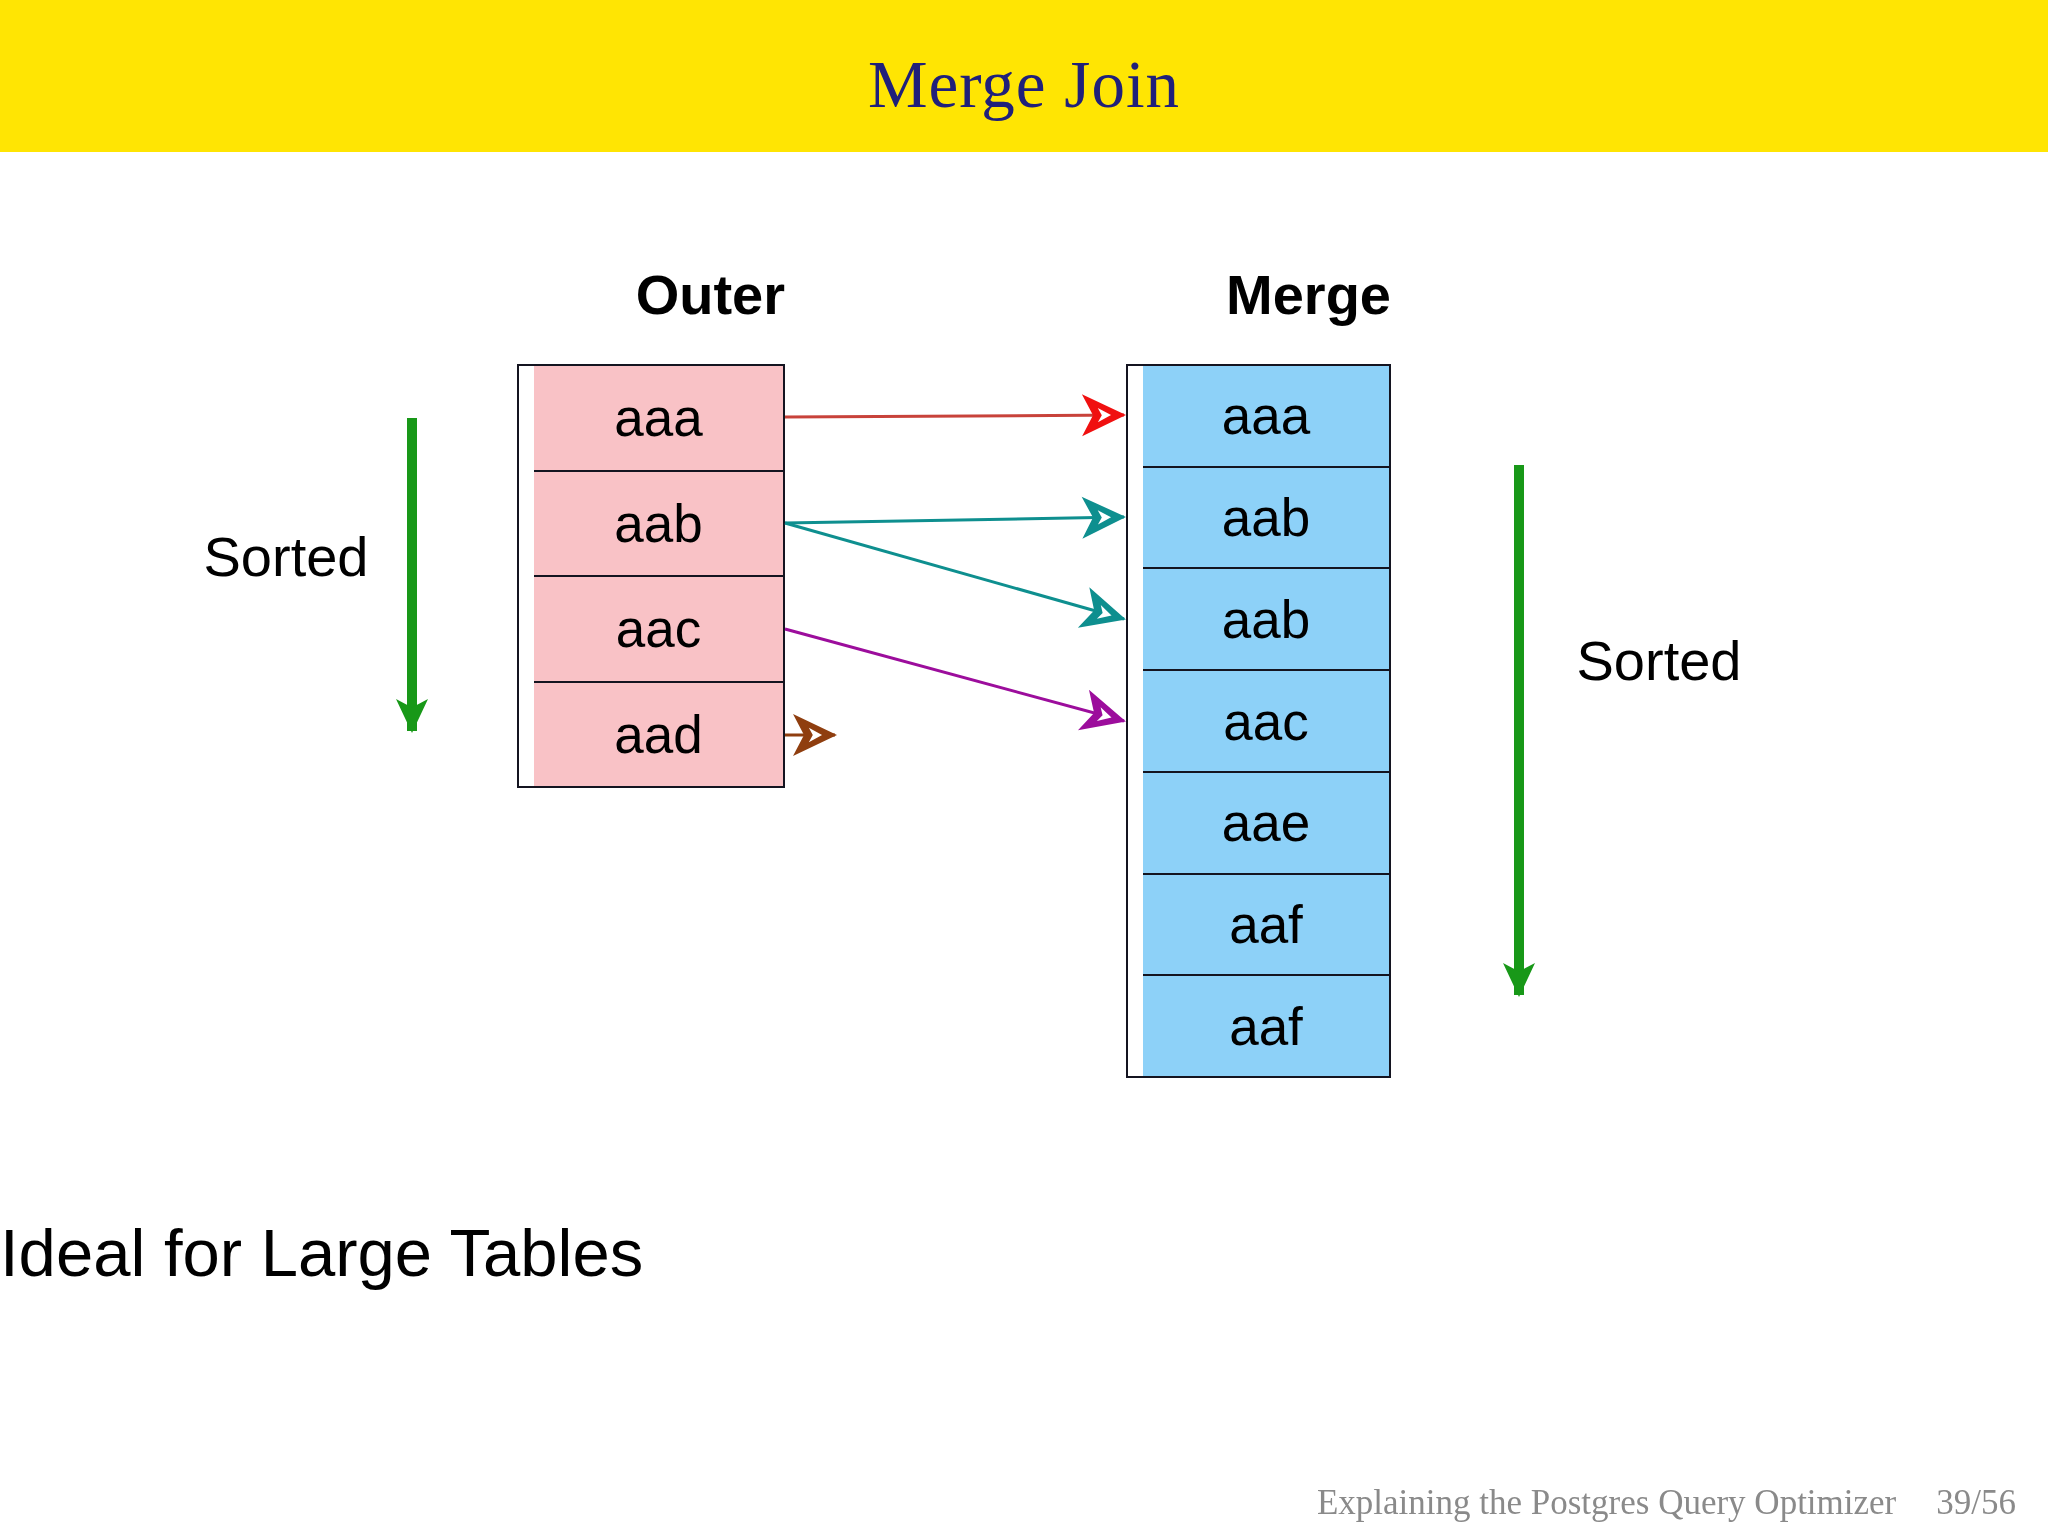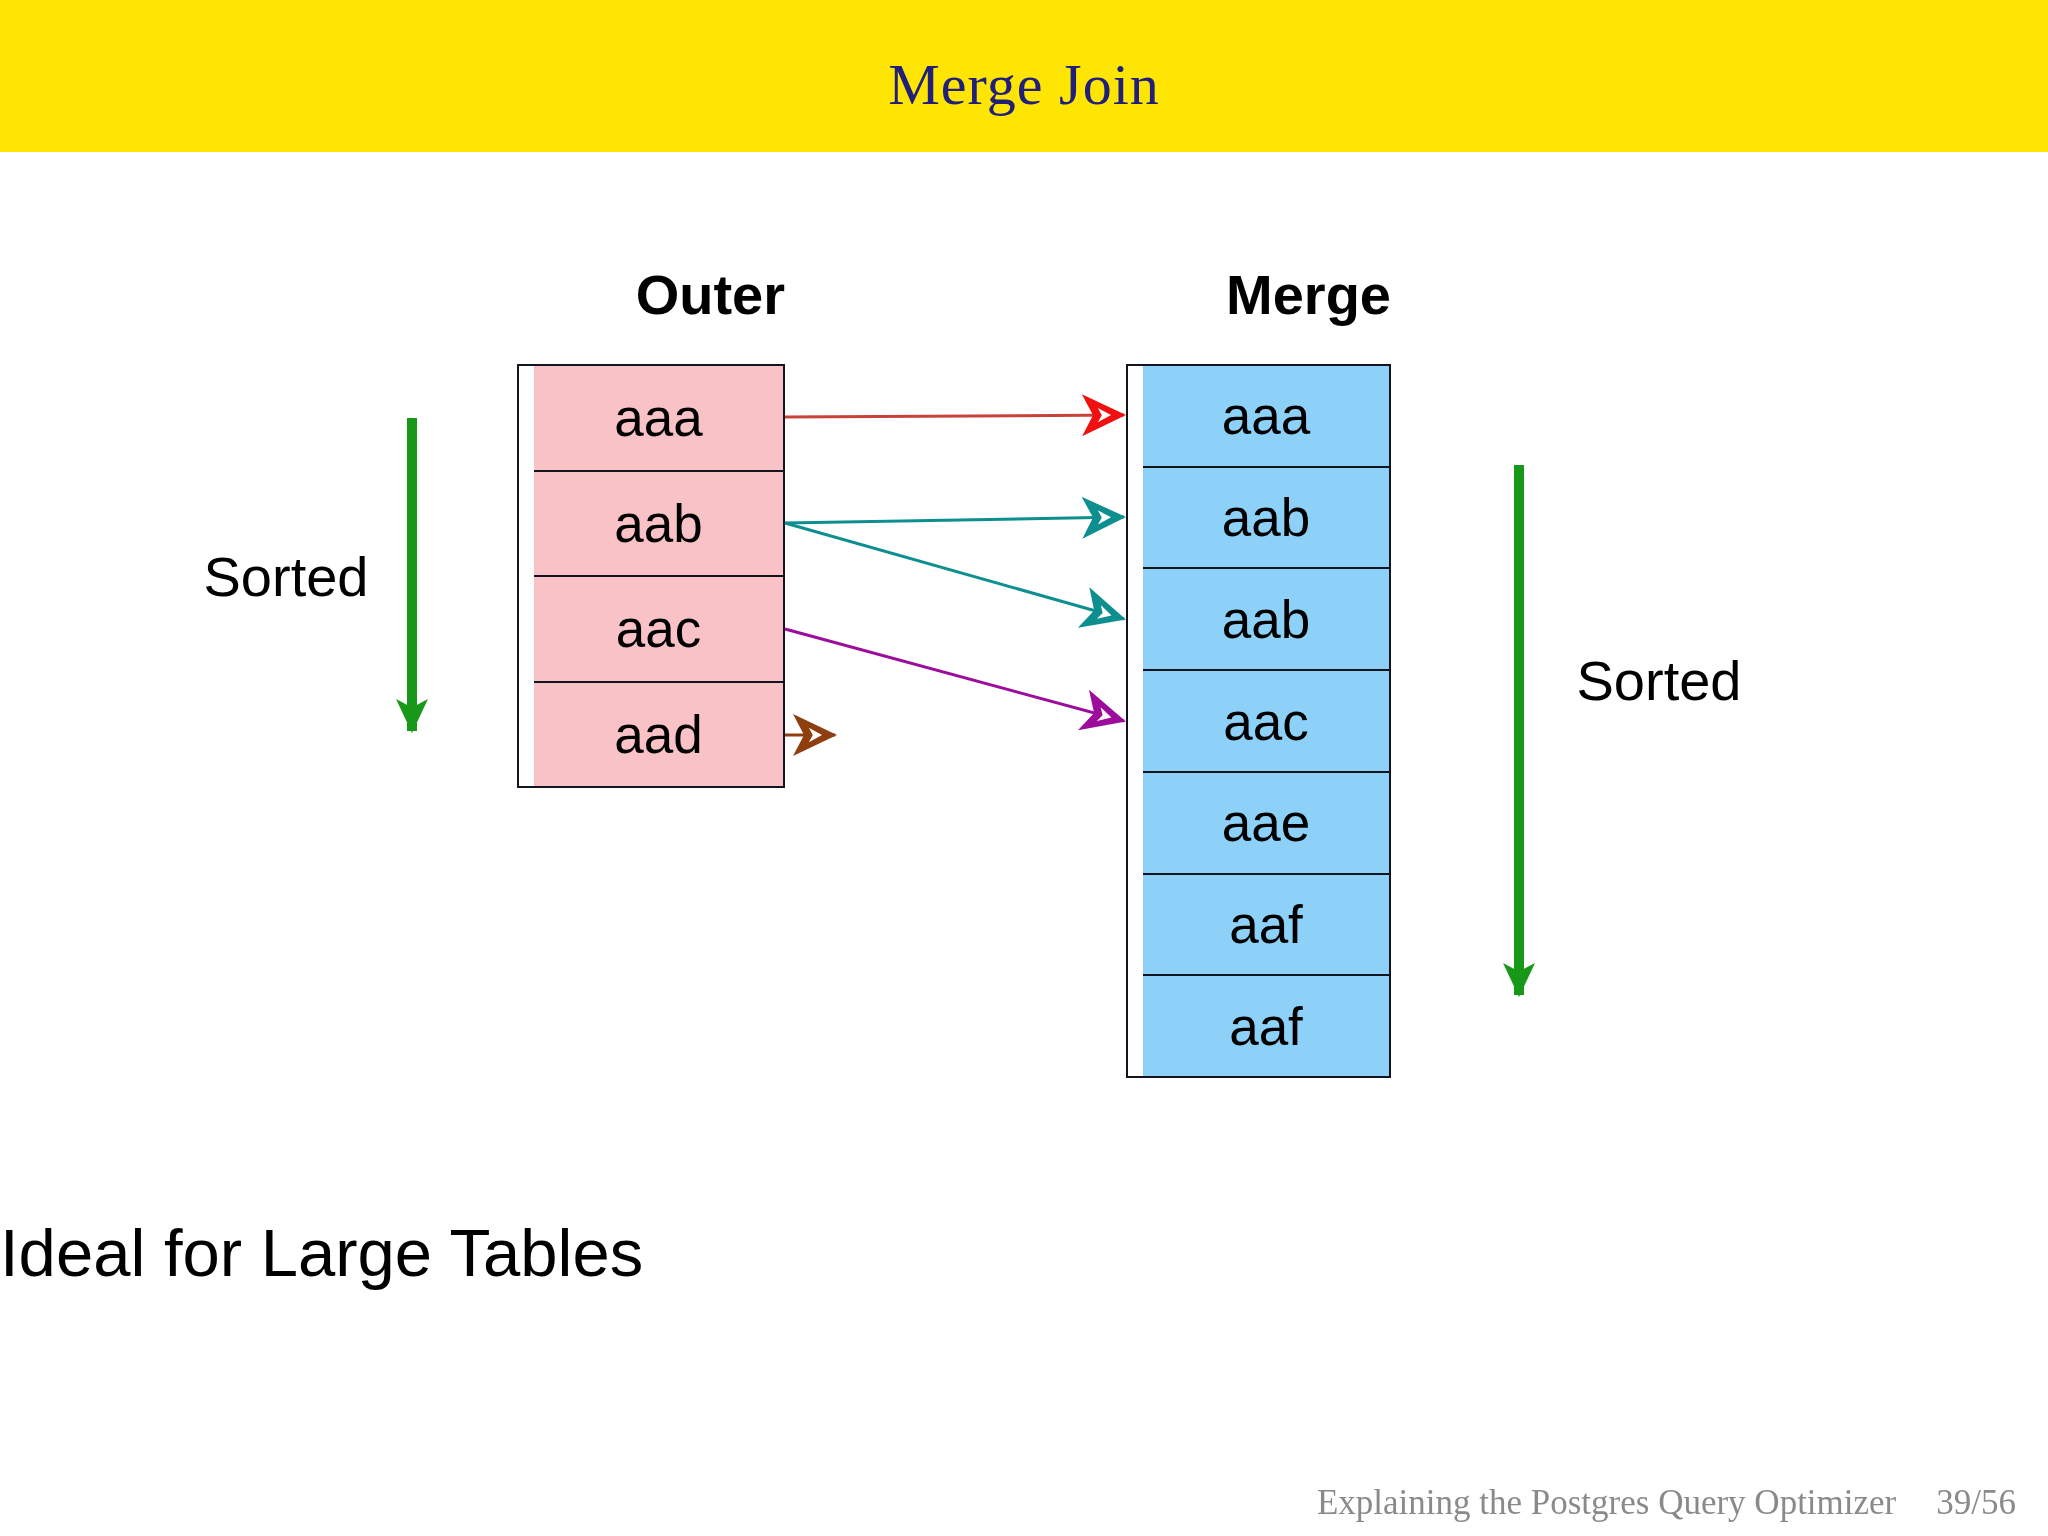--- a/index.html
+++ b/index.html
@@ -9,21 +9,21 @@
     font-family:"Liberation Sans", sans-serif; color:#000;
   }
   .band {
     position:absolute; left:0; top:0; width:2048px; height:152px;
     background:var(--header-bg,#FFE503);
     display:flex; align-items:center; justify-content:center;
   }
   .title {
     margin:0; padding-top:16px;
     font-family:"Liberation Serif", serif; font-weight:normal;
-    font-size:58px; color:var(--title-text,#20207A); letter-spacing:1px;
+    font-size:67px; color:var(--title-text,#20207A); letter-spacing:1px;
   }
   .col-label {
     position:absolute; top:262px; text-align:right;
     font-weight:bold; font-size:56px;
   }
   .col-label.outer { left:517px; width:268px; }
   .col-label.inner { left:1126px; width:265px; }
   .table {
     position:absolute; box-sizing:border-box;
     border:2px solid var(--cell-border,#141420);
@@ -33,21 +33,21 @@
   .table-inner { left:1126px; top:364px; width:265px; height:714px; }
   .row {
     flex:1; display:flex; align-items:center; justify-content:center;
     border-bottom:2px solid var(--cell-border,#141420);
     font-size:53px;
     margin-left:15px;
   }
   .row:last-child { border-bottom:none; }
   .table-outer .row { background:var(--outer-cell,#F9C2C6); }
   .table-inner .row { background:var(--inner-cell,#8DD1F8); }
-  .sorted { position:absolute; font-size:56px; width:280px; text-align:center;margin-top:20px; }
+  .sorted { position:absolute; font-size:56px; width:280px; text-align:center; }
   .sorted-left  { left:146px;  top:524px; }
   .sorted-right { left:1519px; top:628px; }
   .overlay { position:absolute; left:0; top:0; width:2048px; height:1536px; pointer-events:none; }
   .caption { position:absolute; left:0; width:1936px; text-align:left; font-size:67px; }
   .caption-1 { top:1214px; }
   .caption-2 { top:1314px; }
   .footer {
     position:absolute; top:1483px; right:32px;
     font-family:"Liberation Serif", serif; font-size:35px;
     color:var(--footer-text,#8A8A8A);

